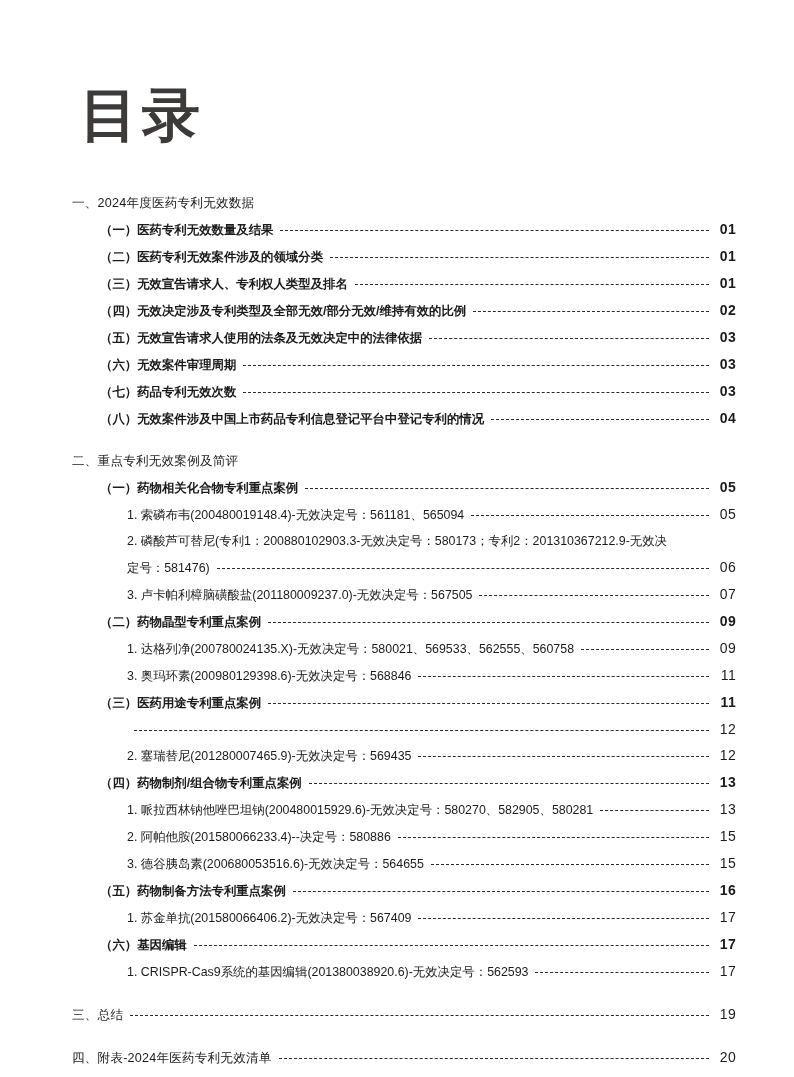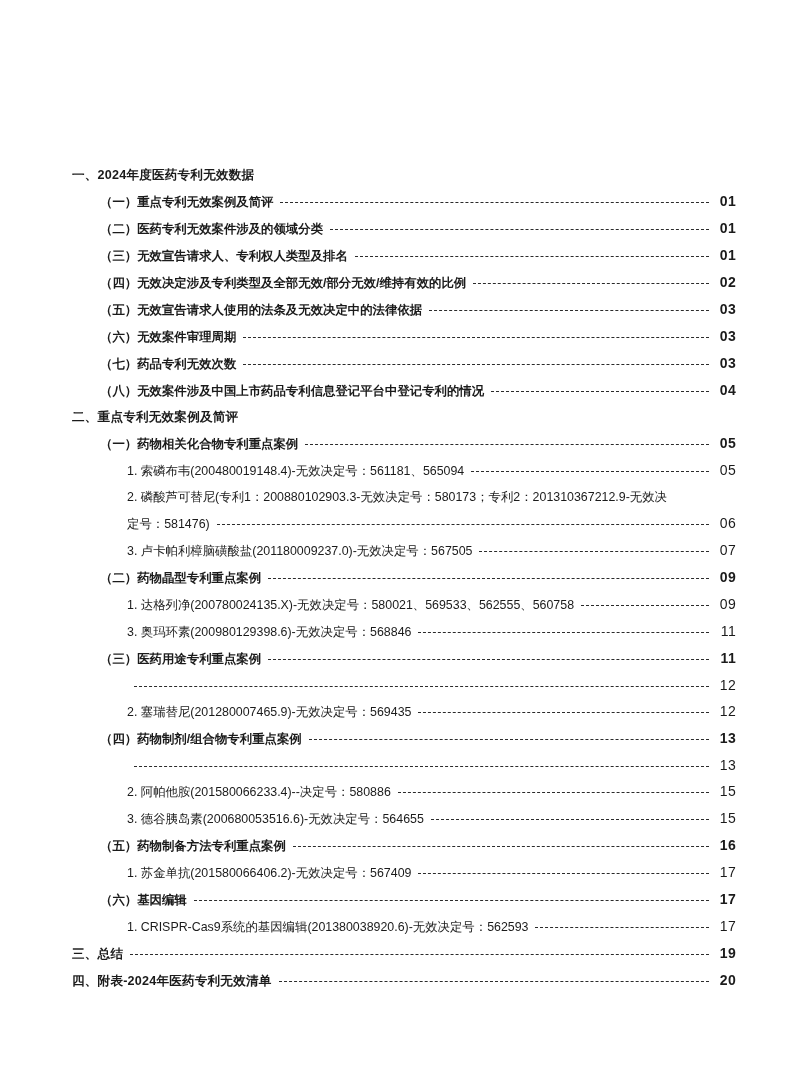--- a/index.html
+++ b/index.html
@@ -79,24 +79,25 @@
     flex: 0 0 auto;
     width: 22px;
     text-align: right;
     font-size: 14px;
     color: #1b1b1b;
     letter-spacing: 0.3px;
   }
 
   
   .lvl1 {
-    font-weight: 700;
+    font-weight: 400;
     padding-left: 12px;
     font-size: 12.6px;
     margin-bottom: 12px;
+    margin-top: 28px;
   }
   .lvl1 .label { letter-spacing: 0.2px; }
 
   .lvl2 {
     font-weight: 700;
     padding-left: 40px;
     margin-bottom: 12px;
   }
 
   .lvl3 {
@@ -113,29 +114,30 @@
 
   
   .plain .leader { border-bottom: none; }
   .plain .pageno { visibility: hidden; }
 </style>
 </head>
 <body>
 
 <div class="page">
 
+  <div class="toc-title">目录</div>
 
   <div class="toc-list" id="toc-list">
       <div class="toc-entry lvl1 plain">
         <span class="label">一、2024年度医药专利无效数据</span>
         <span class="leader"></span>
         <span class="pageno"></span>
       </div>
       <div class="toc-entry lvl2">
-        <span class="label">（一）重点专利无效案例及简评</span>
+        <span class="label">（一）医药专利无效数量及结果</span>
         <span class="leader"></span>
         <span class="pageno">01</span>
       </div>
       <div class="toc-entry lvl2">
         <span class="label">（二）医药专利无效案件涉及的领域分类</span>
         <span class="leader"></span>
         <span class="pageno">01</span>
       </div>
       <div class="toc-entry lvl2">
         <span class="label">（三）无效宣告请求人、专利权人类型及排名</span>
@@ -225,20 +227,21 @@
         <span class="label">2. 塞瑞替尼(201280007465.9)-无效决定号：569435</span>
         <span class="leader"></span>
         <span class="pageno">12</span>
       </div>
       <div class="toc-entry lvl2">
         <span class="label">（四）药物制剂/组合物专利重点案例</span>
         <span class="leader"></span>
         <span class="pageno">13</span>
       </div>
       <div class="toc-entry lvl3">
+        <span class="label">1. 哌拉西林钠他唑巴坦钠(200480015929.6)-无效决定号：580270、582905、580281</span>
         <span class="leader"></span>
         <span class="pageno">13</span>
       </div>
       <div class="toc-entry lvl3">
         <span class="label">2. 阿帕他胺(201580066233.4)--决定号：580886</span>
         <span class="leader"></span>
         <span class="pageno">15</span>
       </div>
       <div class="toc-entry lvl3">
         <span class="label">3. 德谷胰岛素(200680053516.6)-无效决定号：564655</span>

